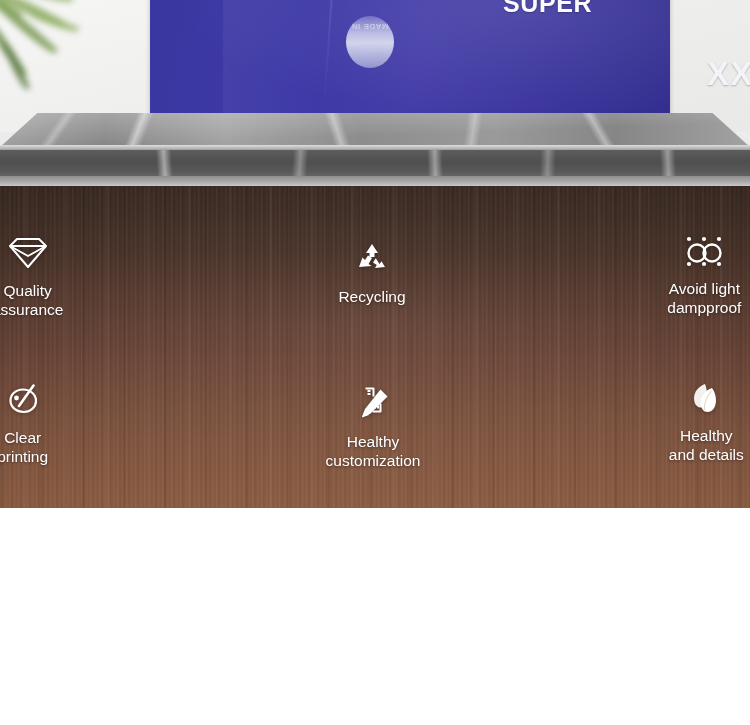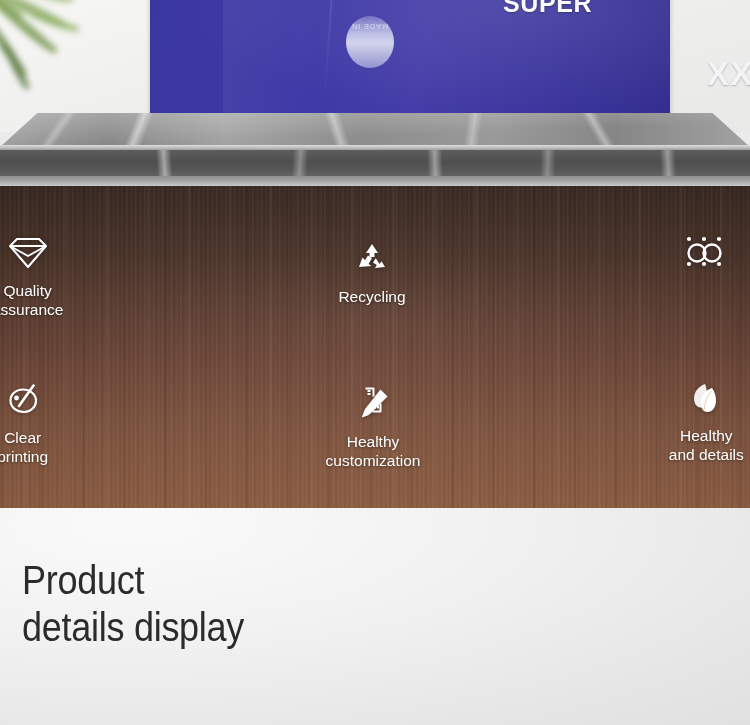--- a/index.html
+++ b/index.html
@@ -270,20 +270,22 @@
             <circle cx="16" cy="19" r="8.5" fill="none" stroke="#fff" stroke-width="2.4"></circle>
             <circle cx="31" cy="19" r="8.5" fill="none" stroke="#fff" stroke-width="2.4"></circle>
             <circle cx="8" cy="5" r="2.1" fill="#fff"></circle>
             <circle cx="23" cy="5" r="2.1" fill="#fff"></circle>
             <circle cx="38" cy="5" r="2.1" fill="#fff"></circle>
             <circle cx="8" cy="30" r="2.1" fill="#fff"></circle>
             <circle cx="23" cy="30" r="2.1" fill="#fff"></circle>
             <circle cx="38" cy="30" r="2.1" fill="#fff"></circle>
           </svg>
         </div>
+        <div class="flabel">Avoid light
+dampproof</div>
       </div>
 
       <div class="feature f-clear">
         <div class="ficon">
           <svg width="40" height="40" viewBox="0 0 40 40">
             <path d="M20 9.5 C28 9.5 33 15 33 21 C33 27 27.5 32 21 32 C13 32 7.5 27 7.5 20.5 C7.5 14.5 12.5 9.5 20 9.5 Z" fill="none" stroke="#fff" stroke-width="2.2"></path>
             <circle cx="13.5" cy="18" r="2.4" fill="#fff"></circle>
             <path d="M30.5 5.5 L16 26" stroke="#fff" stroke-width="2.6" stroke-linecap="round" fill="none"></path>
           </svg>
         </div>
@@ -320,21 +322,14 @@
             <path d="M24.5 13 C19.5 19 17 26 17.5 32" stroke="#b98763" stroke-width="1.1" fill="none" opacity=".35"></path>
           </svg>
         </div>
         <div class="flabel">Healthy
 and details</div>
       </div>
 
     </div>
   </div>
 
-  <div class="bottom">
-    <div class="b-title">
-      <span>Product</span>
-      <span class="l2line">details display</span>
-    </div>
-
-  </div>
 
 </div>
 
 </body></html>

